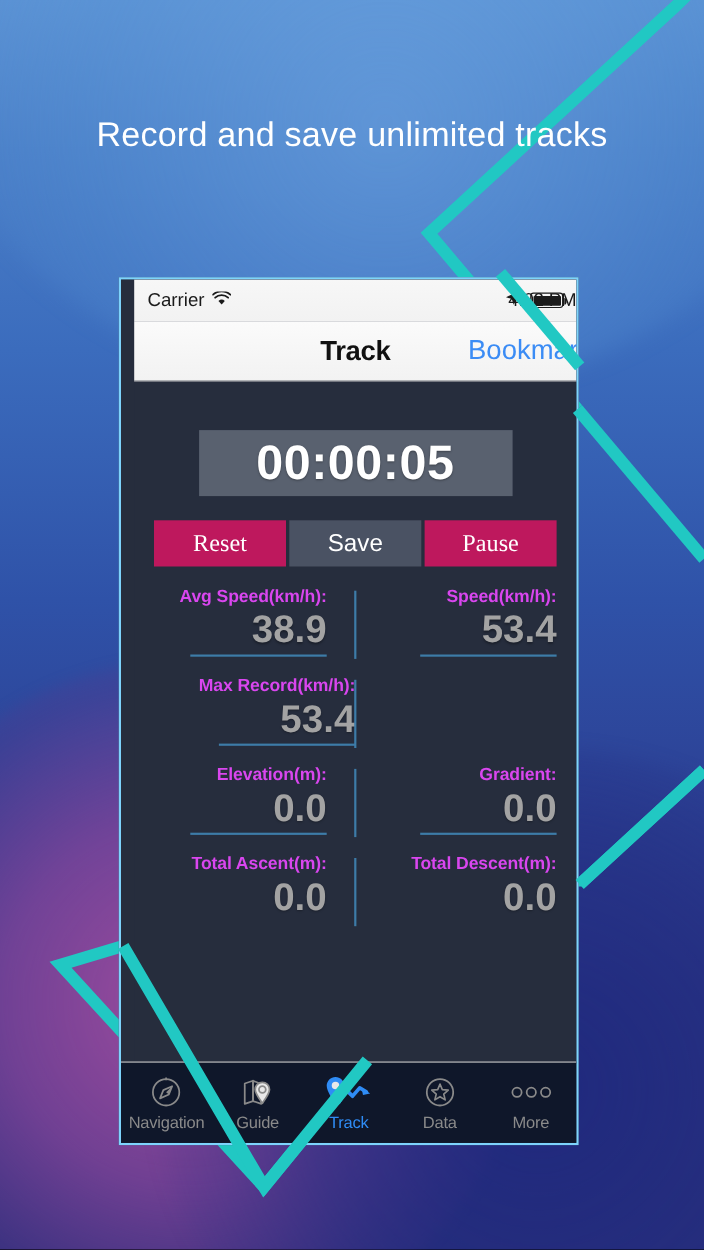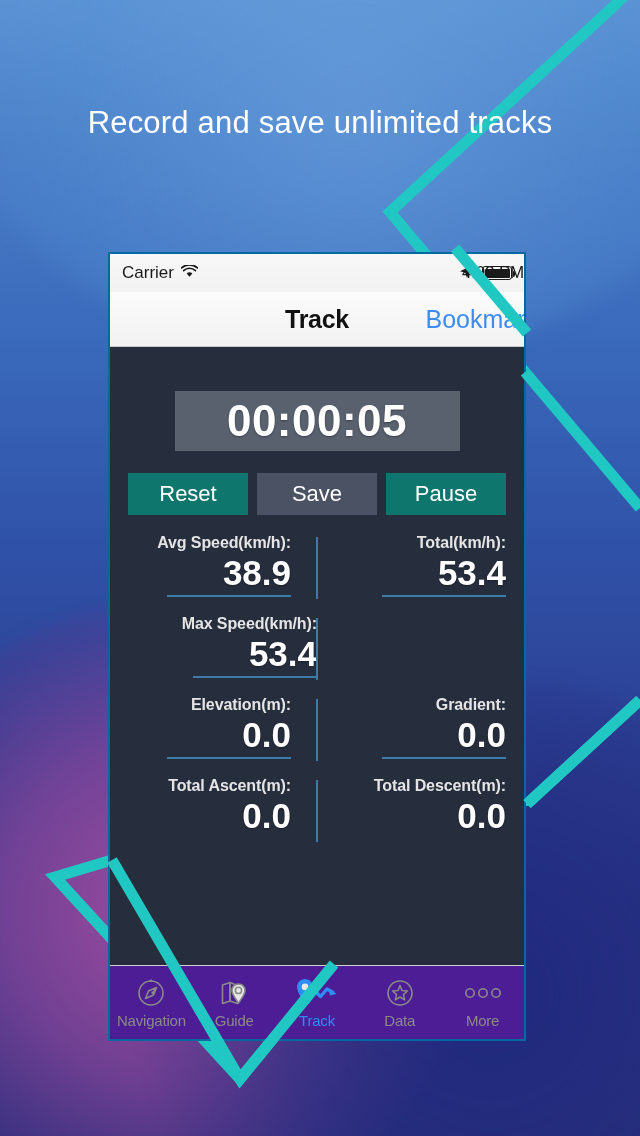--- a/index.html
+++ b/index.html
@@ -80,23 +80,24 @@
   }
 
   
   .phone {
     position: absolute;
     left: 108px;
     top: 252px;
     width: 418px;
     height: 789px;
     background: #262d3d;
-    border: 2px solid #0369a1;
+    border: 2px solid #7dd3fc;
     box-sizing: border-box;
     overflow: hidden;
+    padding-left: 12px;
   }
 
   
   .statusbar {
     position: relative;
     height: 38px;
     background: linear-gradient(to bottom, #f7f7f7 0%, #f2f2f2 100%);
     display: flex;
     align-items: center;
     box-sizing: border-box;
@@ -218,21 +219,21 @@
     display: flex;
     align-items: center;
     justify-content: center;
     font-size: 22px;
     color: #ffffff;
     border: none;
     box-sizing: border-box;
     font-family: "Liberation Sans", sans-serif;
     cursor: pointer;
   }
-  .btn-blue { background: #0f766e; }
+  .btn-blue { background: #be185d; font-family: Liberation Serif, serif; }
   .btn-gray { background: #4a5263; }
 
   
   .stats {
     padding: 18px 18px 0 18px;
   }
   .stat-row {
     display: flex;
     position: relative;
     height: 81px;
@@ -243,28 +244,28 @@
     display: flex;
     flex-direction: column;
     align-items: flex-end;
     justify-content: flex-start;
   }
   .stat-cell.left { padding-right: 26px; }
   .stat-cell.right { padding-left: 26px; }
   .stat-label {
     font-size: 16px;
     font-weight: 700;
-    color: #e5e5e5;
+    color: #d946ef;
     letter-spacing: -0.1px;
     line-height: 20px;
   }
   .stat-value {
     font-size: 35px;
     font-weight: 700;
-    color: #ffffff;
+    color: #a3a3a3;
     line-height: 40px;
     text-shadow: 0 1px 2px rgba(0,0,0,0.3);
   }
   .stat-underline {
     width: 124px;
     height: 2px;
     background: #3d7ca8;
     margin-top: 2px;
   }
   .stat-underline.hidden { background: transparent; }
@@ -276,21 +277,21 @@
     height: 62px;
     background: #3d7ca8;
     transform: translateX(-1px);
   }
 
   
   .tabbar {
     position: absolute;
     left: 0; right: 0; bottom: 0;
     height: 73px;
-    background: #4c1d95;
+    background: #0f172a;
     border-top: 1px solid #cfcfcf;
     display: flex;
   }
   .tab {
     flex: 1;
     display: flex;
     flex-direction: column;
     align-items: center;
     justify-content: center;
     gap: 2px;
@@ -375,30 +376,30 @@
       <div class="stats">
 
         <div class="stat-row">
           <div class="row-divider"></div>
           <div class="stat-cell left">
             <div class="stat-label">Avg Speed(km/h):</div>
             <div class="stat-value">38.9</div>
             <div class="stat-underline"></div>
           </div>
           <div class="stat-cell right">
-            <div class="stat-label">Total(km/h):</div>
+            <div class="stat-label">Speed(km/h):</div>
             <div class="stat-value">53.4</div>
             <div class="stat-underline"></div>
           </div>
         </div>
 
         <div class="stat-row">
           <div class="row-divider"></div>
           <div class="stat-cell right">
-            <div class="stat-label">Max Speed(km/h):</div>
+            <div class="stat-label">Max Record(km/h):</div>
             <div class="stat-value">53.4</div>
             <div class="stat-underline"></div>
           </div>
         </div>
 
         <div class="stat-row">
           <div class="row-divider"></div>
           <div class="stat-cell left">
             <div class="stat-label">Elevation(m):</div>
             <div class="stat-value">0.0</div>

